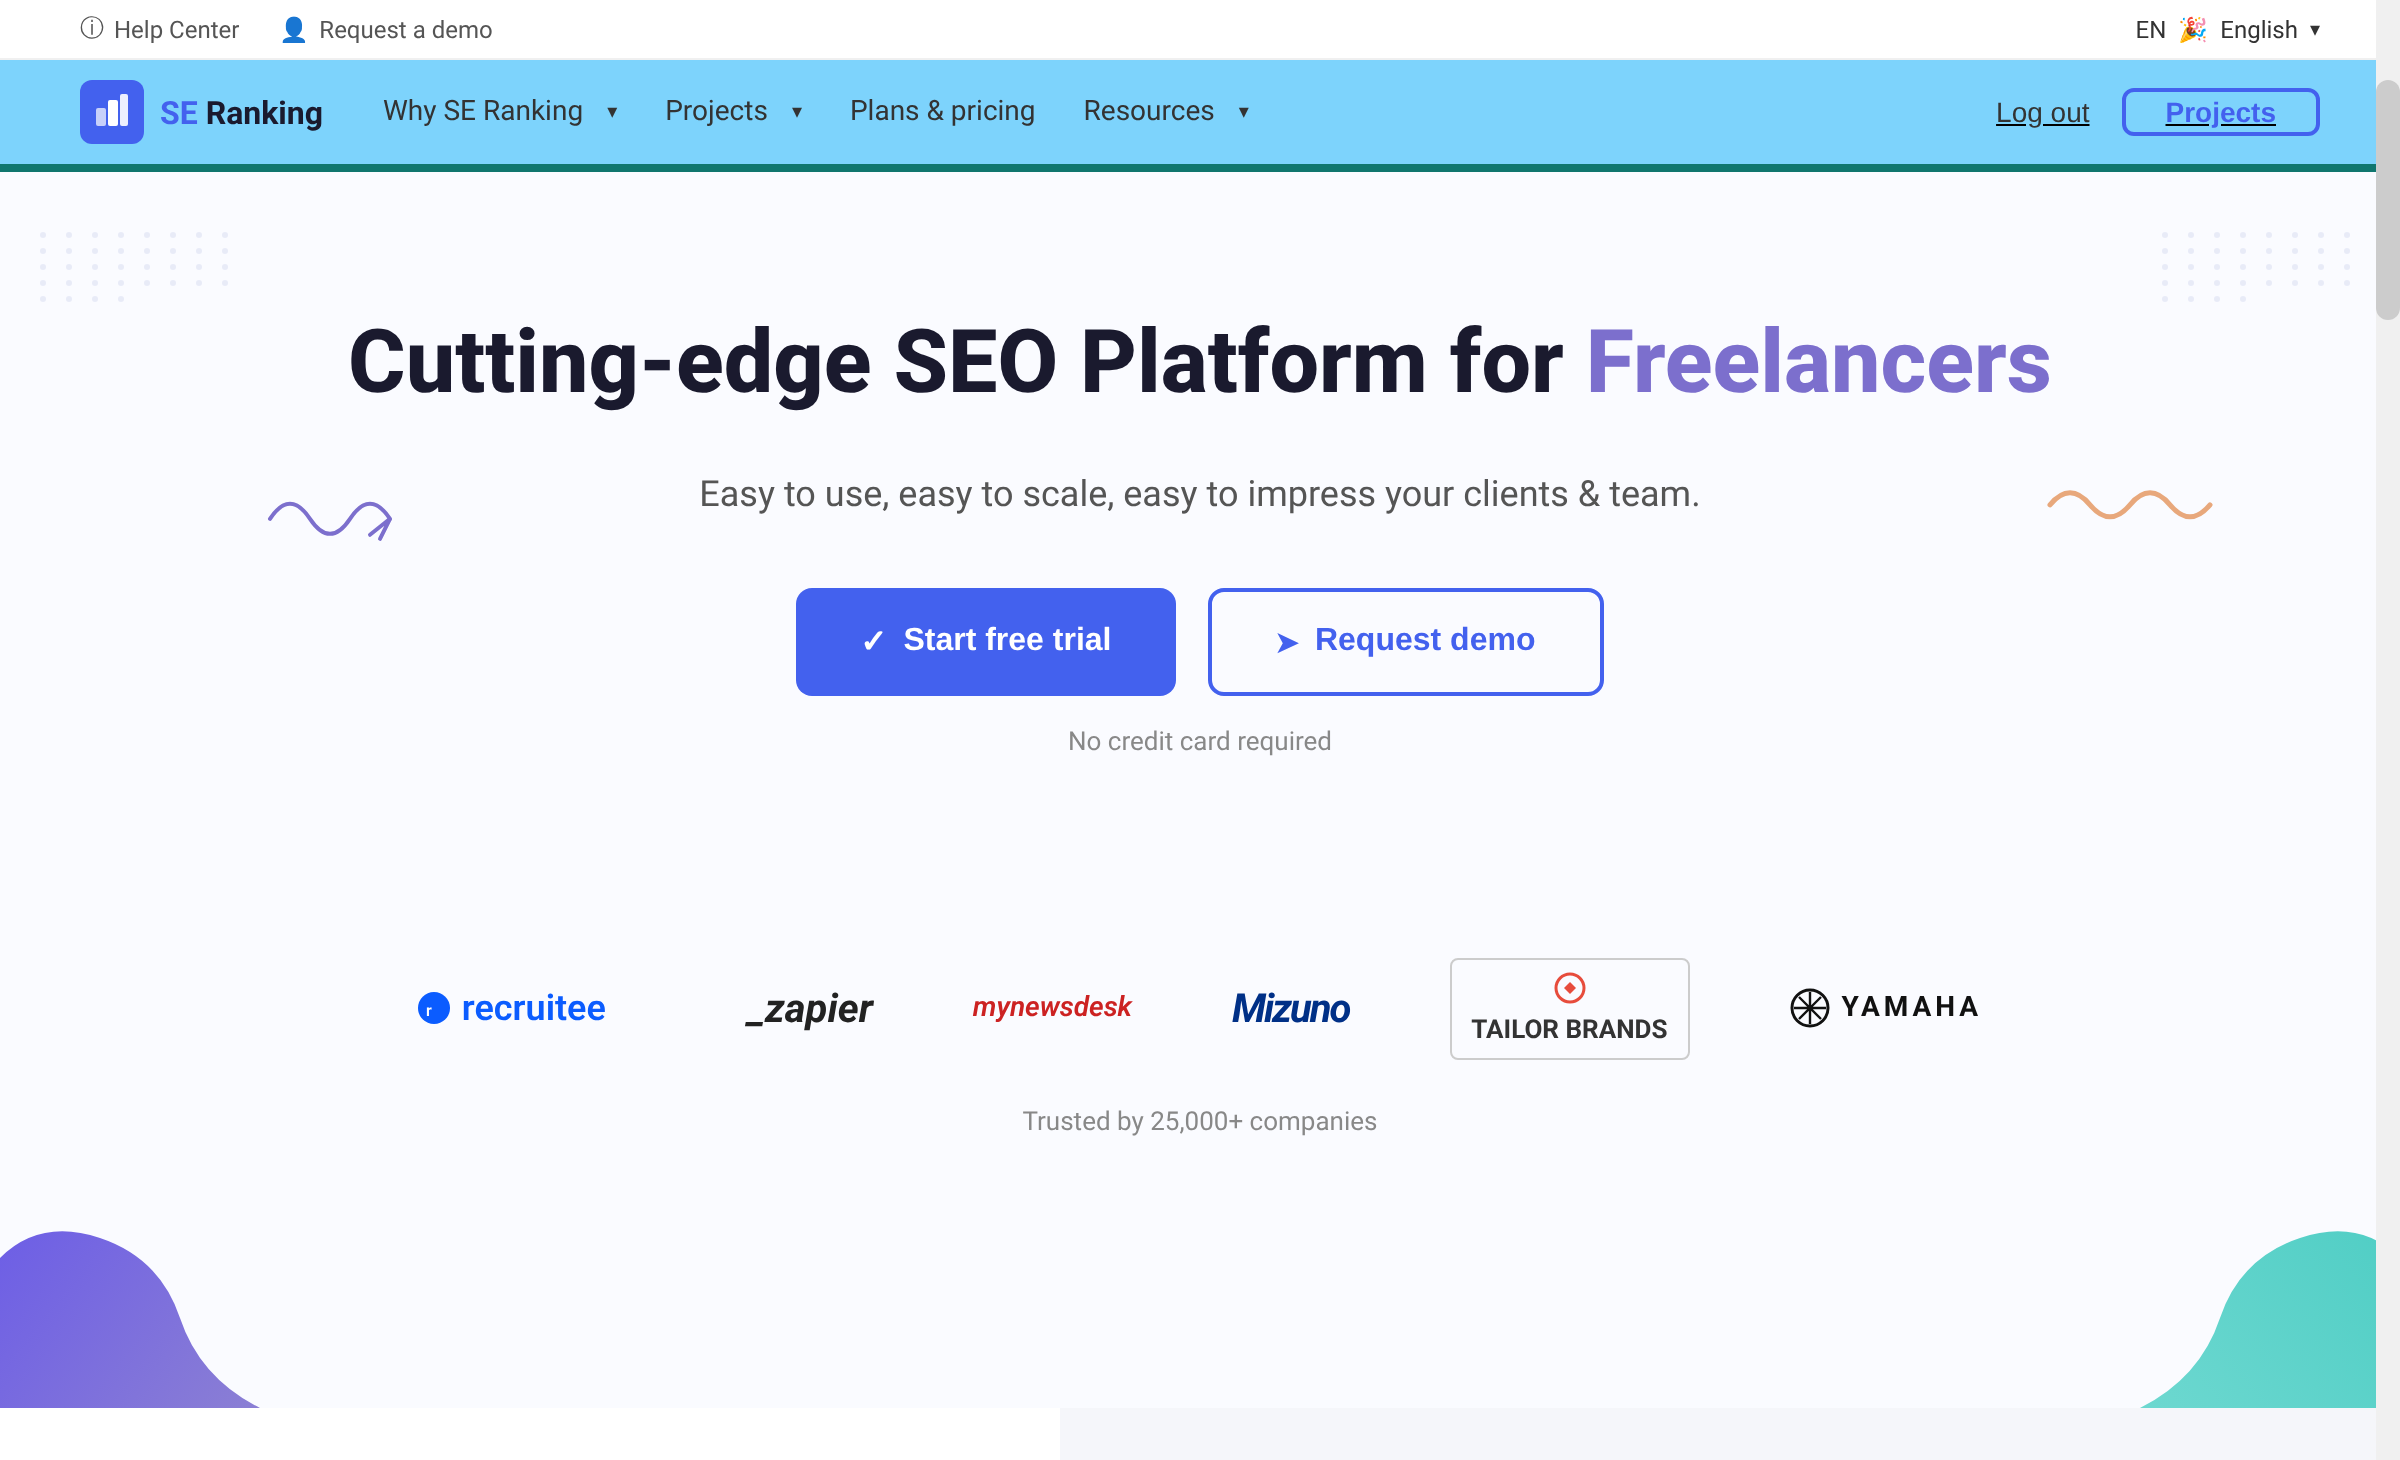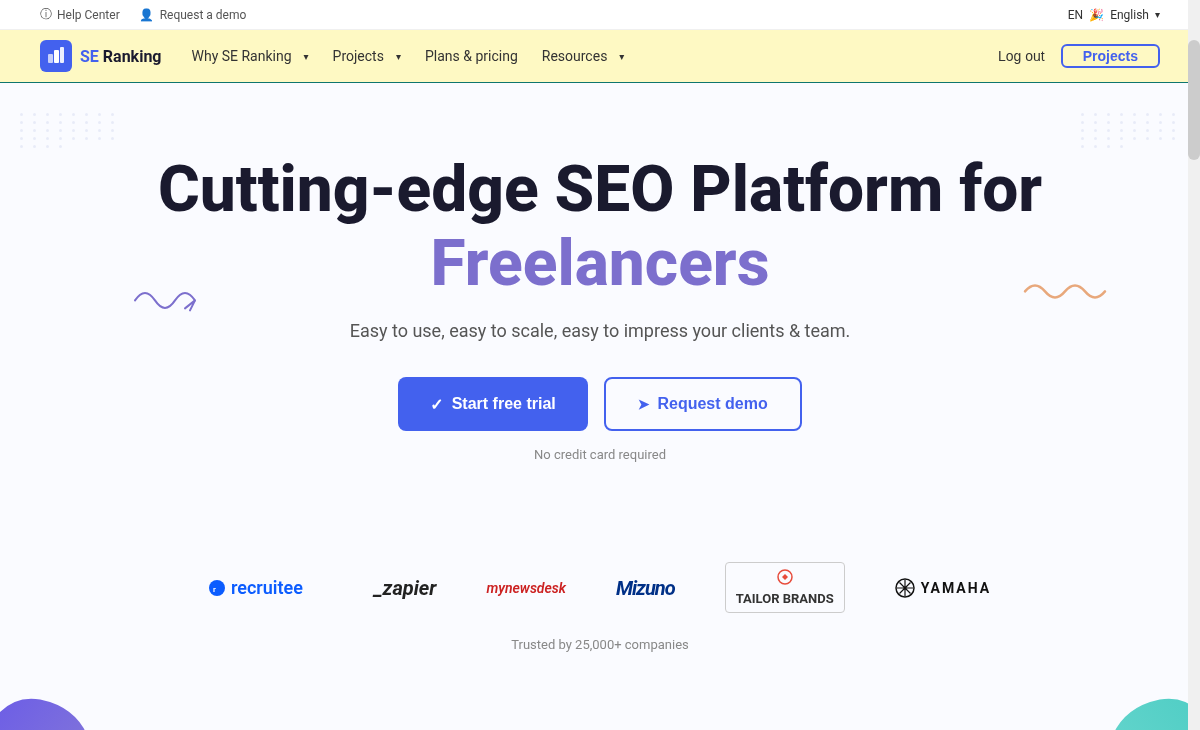--- a/index.html
+++ b/index.html
@@ -19,37 +19,37 @@
     .top-bar-left { display: flex; gap: 20px; align-items: center; }
     .top-bar-item { display: flex; align-items: center; gap: 5px; cursor: pointer; }
     .top-bar-right { display: flex; align-items: center; gap: 6px; font-size: 12px; color: #333; cursor: pointer; }
 
     
     .navbar {
       display: flex;
       align-items: center;
       justify-content: space-between;
       padding: 10px 40px;
-      background: #fef9c3;
-      border-bottom: 1px solid #0f766e;
+      background: #7dd3fc;
+      border-bottom: 4px solid #0f766e;
     }
     .nav-left { display: flex; align-items: center; gap: 30px; }
     .logo { display: flex; align-items: center; gap: 8px; cursor: pointer; }
     .logo-icon {
       width: 32px; height: 32px;
       background: #4361ee;
       border-radius: 6px;
       display: flex; align-items: center; justify-content: center;
       color: white; font-size: 12px; font-weight: bold;
     }
     .logo-text { font-size: 16px; font-weight: 700; color: #1a1a2e; }
     .logo-text span { color: #4361ee; }
     .nav-links { display: flex; align-items: center; gap: 24px; }
     .nav-link { font-size: 14px; color: #333; cursor: pointer; display: flex; align-items: center; gap: 12px; text-decoration: none; }
-    .nav-right { display: flex; align-items: center; gap: 16px; }
+    .nav-right { display: flex; align-items: center; gap: 16px; text-decoration: underline; }
     .btn-logout { font-size: 14px; color: #333; cursor: pointer; background: none; border: none; }
     .btn-projects {
       padding: 2px 20px;
       background: transparent;
       border: 2px solid #4361ee;
       color: #4361ee;
       border-radius: 6px;
       font-size: 14px;
       font-weight: 600;
       cursor: pointer;
@@ -57,25 +57,25 @@
 
     
     .hero {
       text-align: center;
       padding: 70px 40px 50px;
       background: #fafbff;
       position: relative;
       overflow: hidden;
     }
     .hero-title {
-      font-size: 64px;
+      font-size: 44px;
       font-weight: 800;
       color: #1a1a2e;
       line-height: 1.15;
-      margin-bottom: 20px;
+      margin-bottom: 30px;
     }
     .hero-title .accent { color: #7c6fcd; }
     .hero-subtitle {
       font-size: 18px;
       color: #555;
       margin-bottom: 36px;
     }
     .hero-buttons { display: flex; justify-content: center; gap: 16px; margin-bottom: 16px; }
     .btn-primary {
       padding: 16px 32px;

